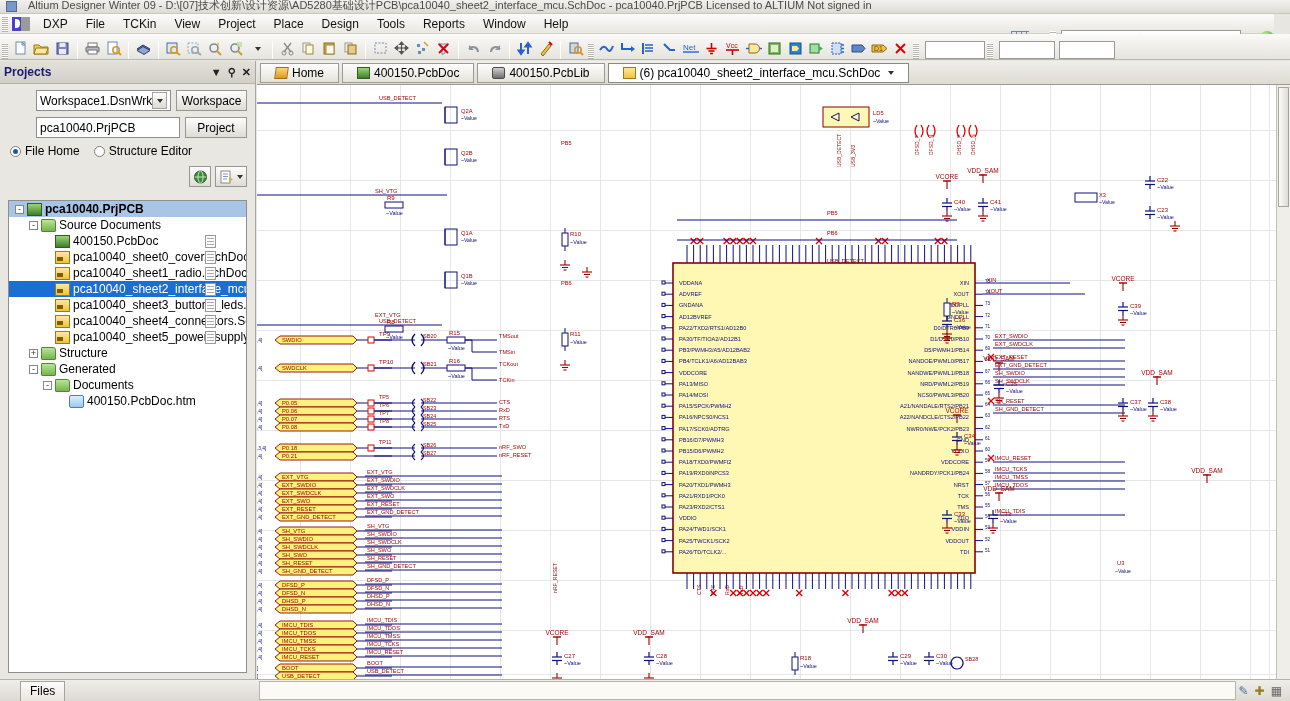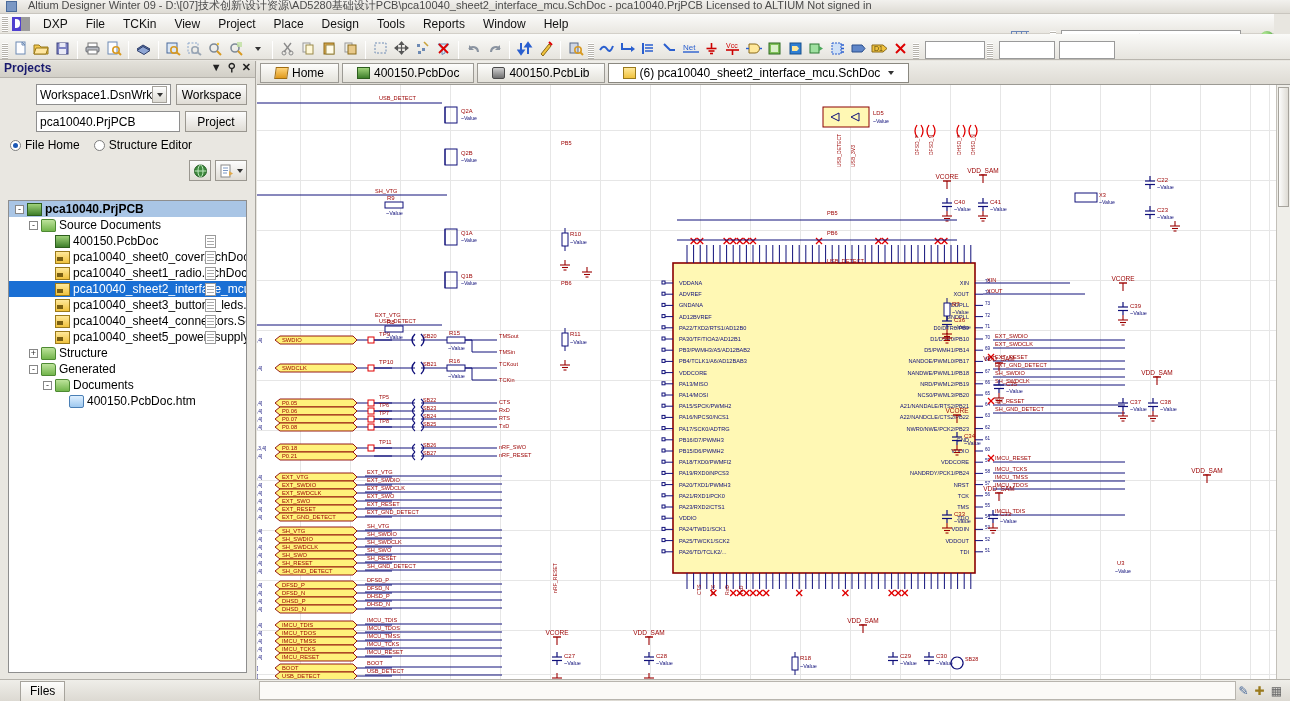--- a/index.html
+++ b/index.html
@@ -68,22 +68,22 @@
   .tb-combo.w2 { width: 56px; }
   .caret { width:0;height:0;border-left:3px solid transparent;border-right:3px solid transparent;
      border-top:4px solid #333; }
 
   
   .panel {
     position: absolute; left: 0; top: 61px; width: 256px; height: 618px;
     background: #e9e7e1; border-right: 1px solid #a9a69f;
   }
   .panel-title {
-    height: 17px; background: linear-gradient(#e3e1da,#d2cfc7);
-    display: flex; align-items: flex-start; padding: 0 4px;
+    height: 23px; background: linear-gradient(#e3e1da,#d2cfc7);
+    display: flex; align-items: center; padding: 0 4px;
     font-weight: bold; font-size: 12px; color: #1a1a6e;
     border-bottom: 1px solid #b5b2ab;
   }
   .panel-title .sp { flex: 1; }
   .pt-ico { margin-left: 6px; font-size: 11px; color:#222; }
   .panel-body { padding: 6px 8px 0 8px; }
   .row { display: flex; align-items: center; gap: 5px; margin-bottom: 6px; padding-left: 28px; }
   .combo {
     flex: 1; height: 21px; background: #fff; border: 1px solid #8e8e8e;
     display: flex; align-items: center; padding: 0 3px; font-size: 12px;

